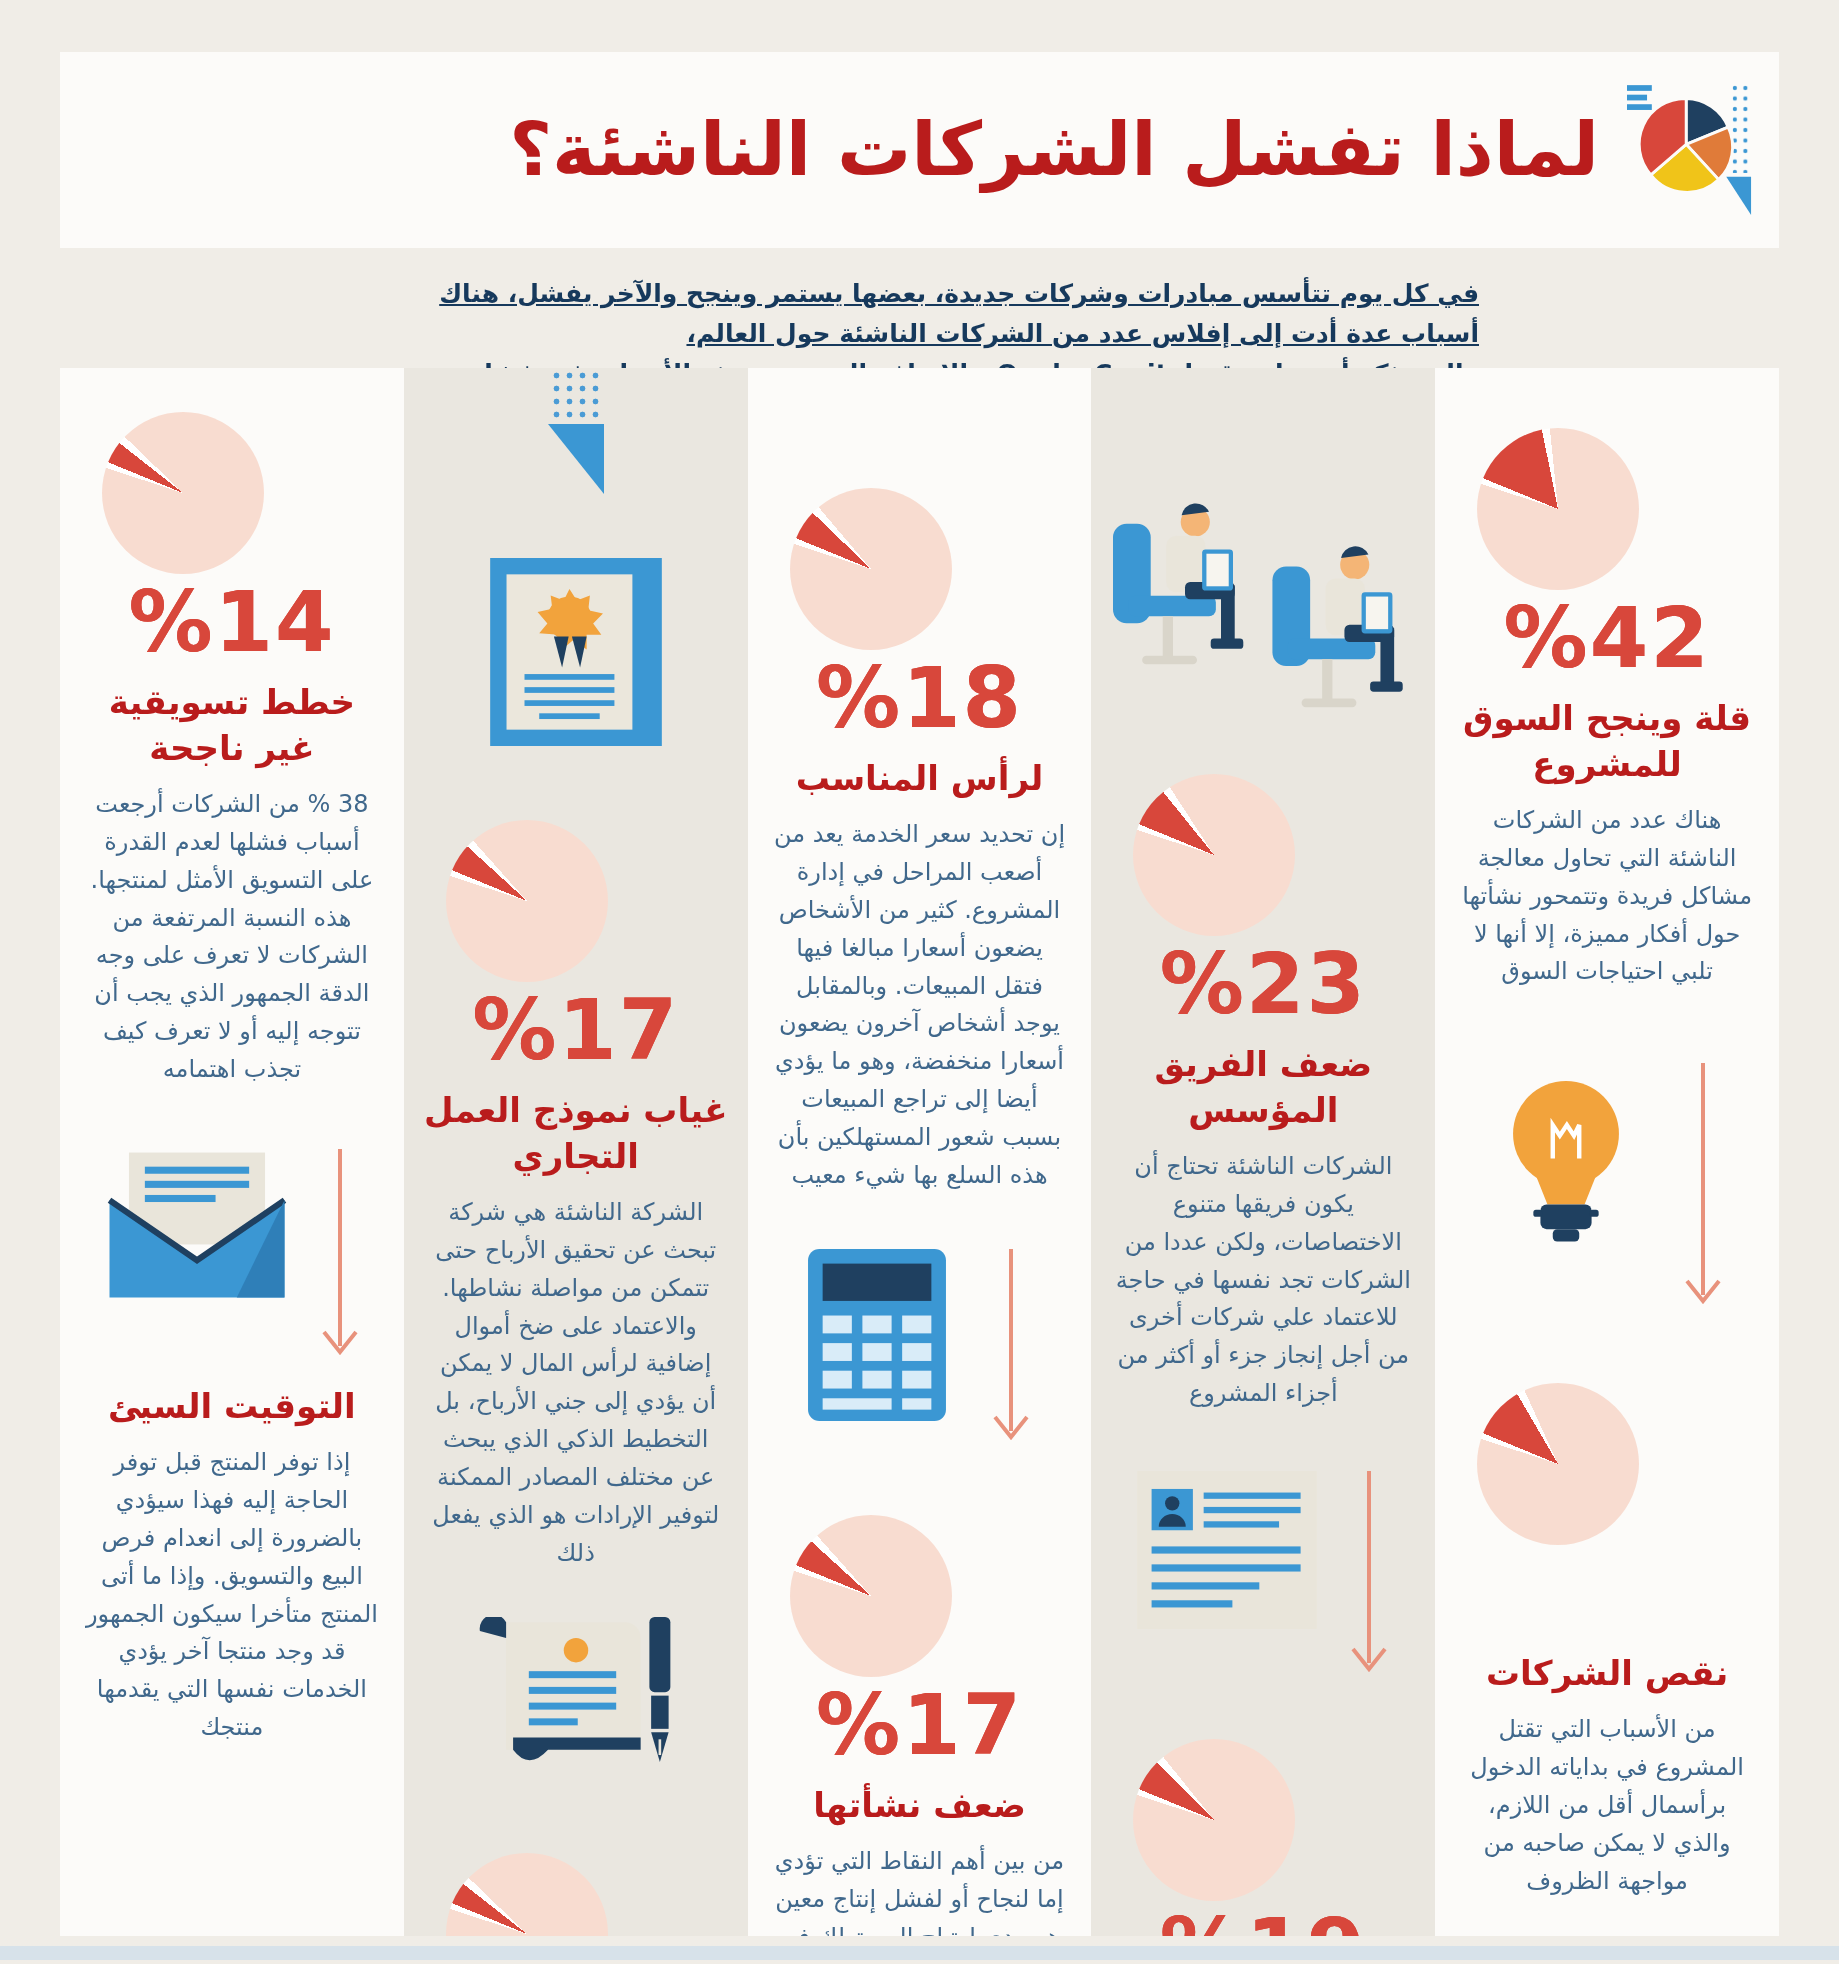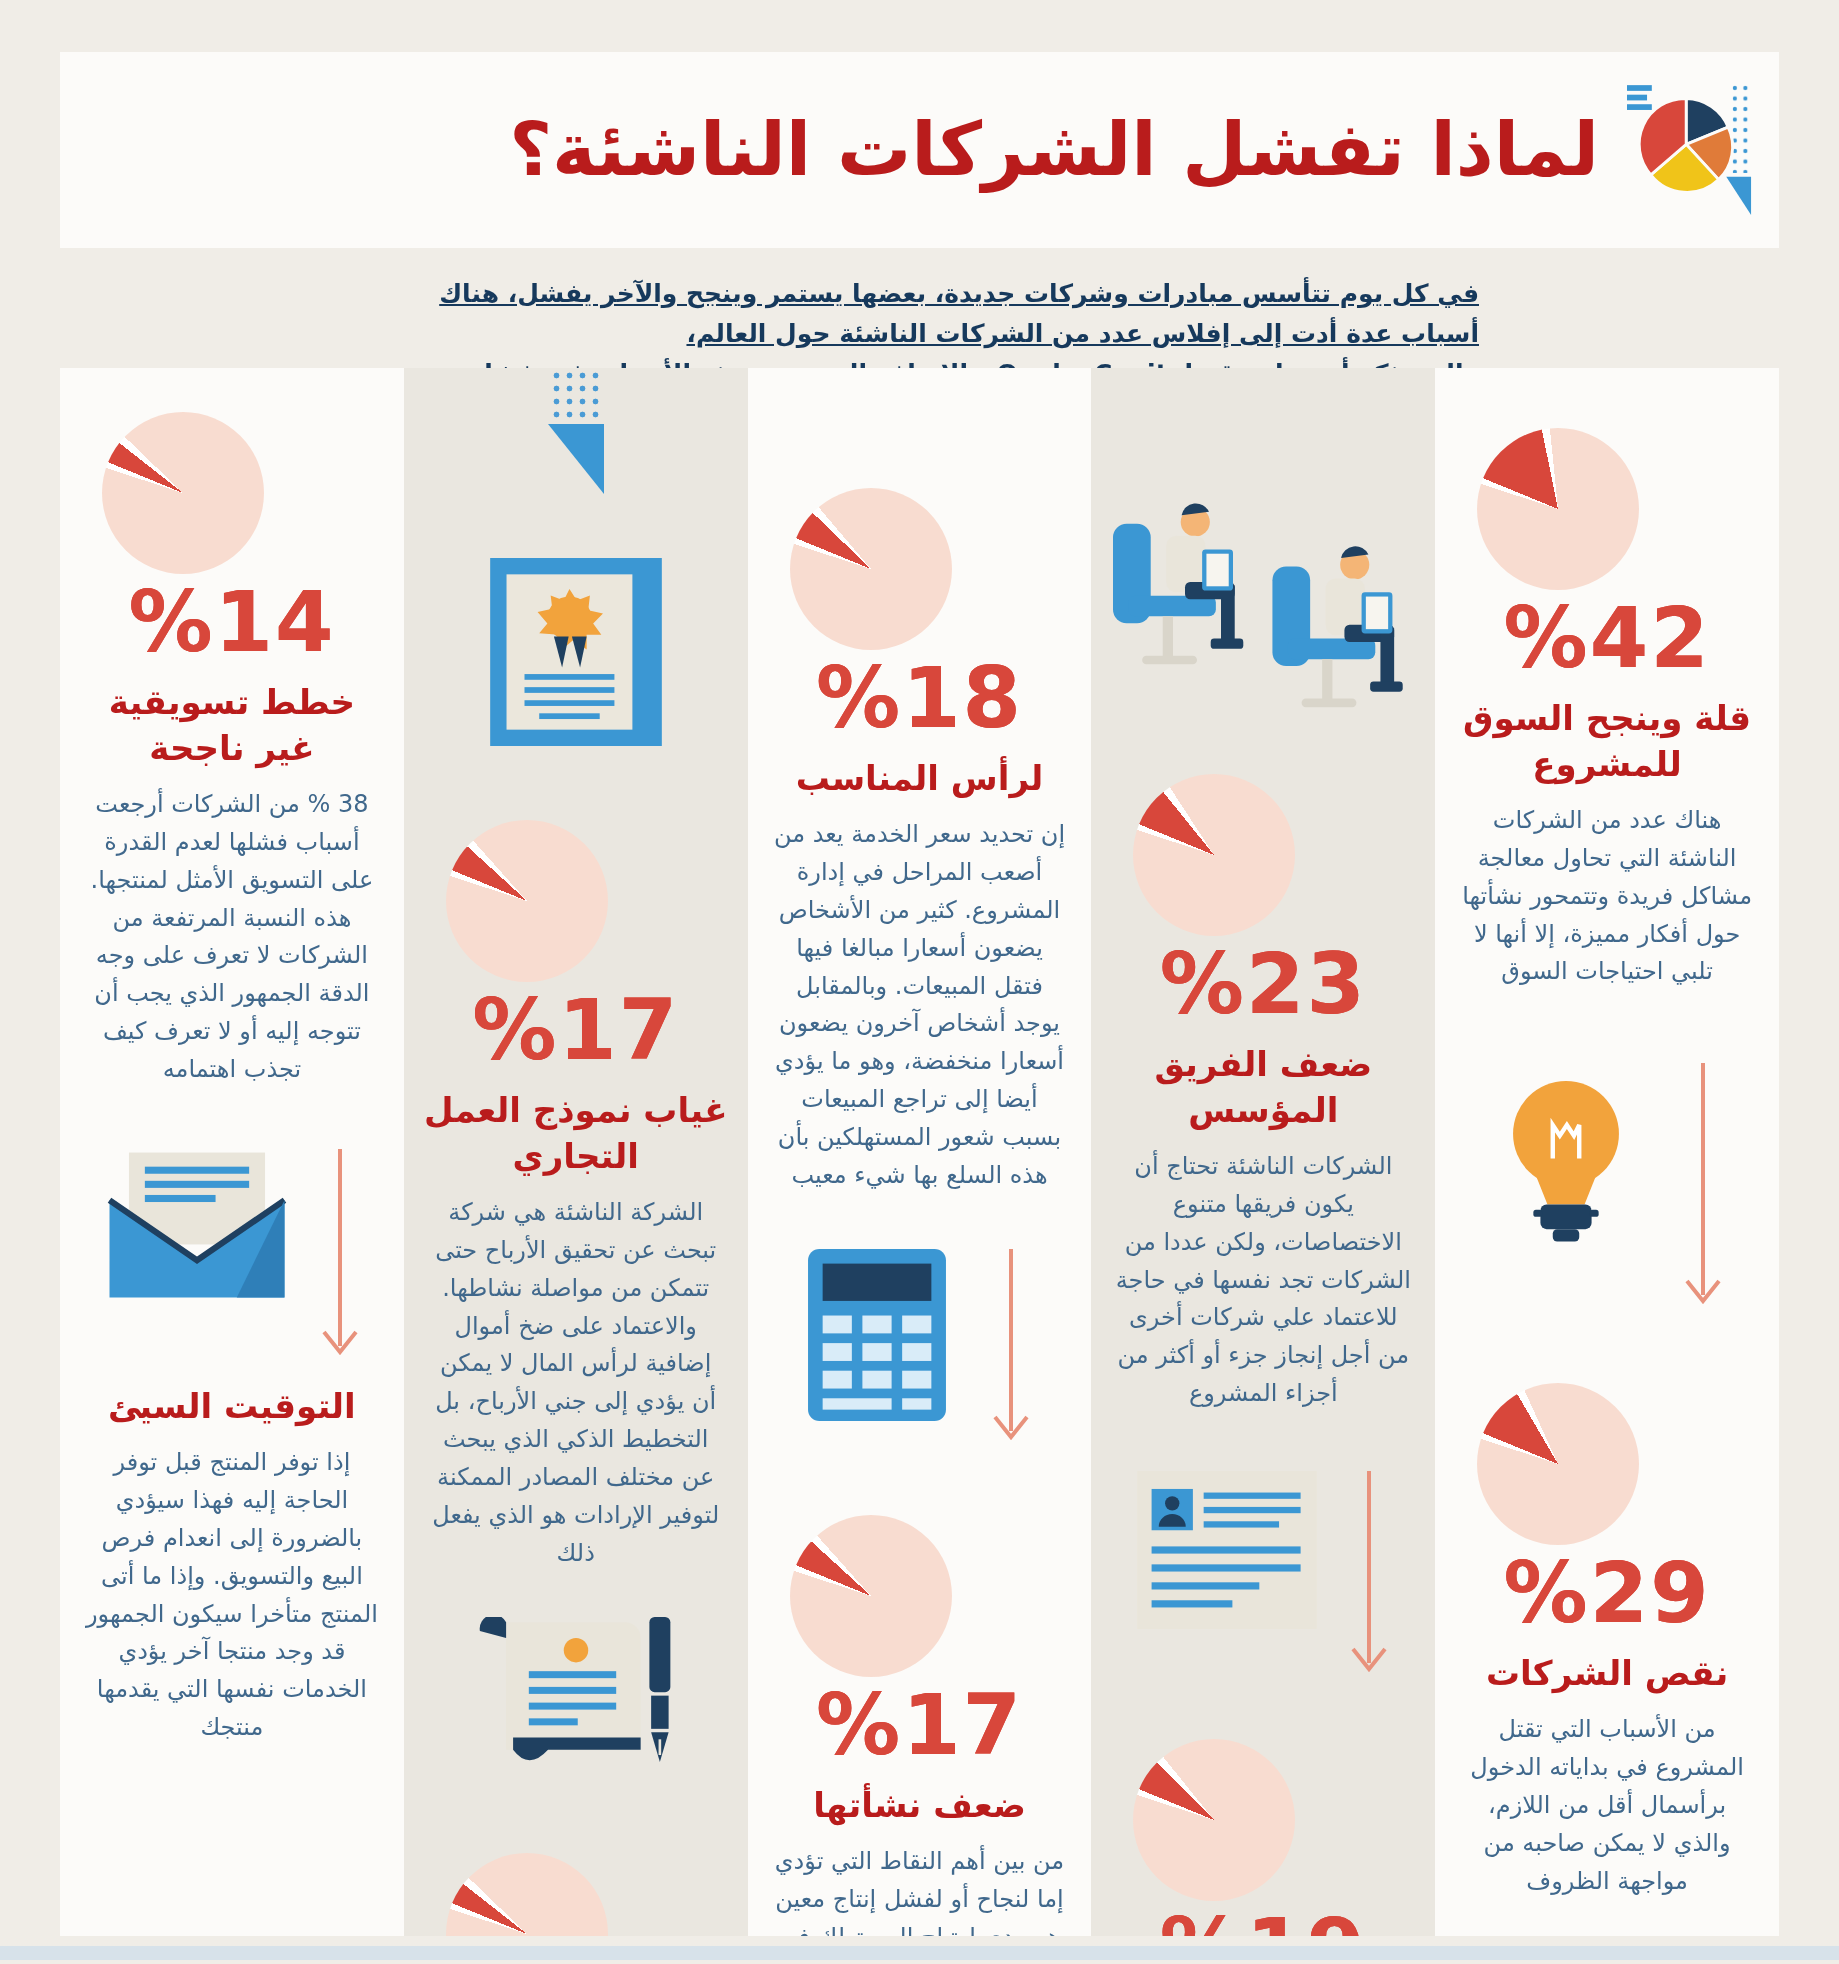--- a/index.html
+++ b/index.html
@@ -156,21 +156,20 @@
           <polyline points="70,100 70,62 78,74 86,62 94,74 100,62 100,100" fill="none" stroke="#ffffff" stroke-width="5"></polyline>
           <rect x="56" y="152" width="58" height="28" rx="7" fill="#1f4060"></rect>
           <rect x="48" y="158" width="10" height="8" rx="3" fill="#1f4060"></rect>
           <rect x="112" y="158" width="10" height="8" rx="3" fill="#1f4060"></rect>
           <rect x="70" y="180" width="30" height="14" rx="5" fill="#1f4060"></rect>
         </svg>
       </span>
     </div>
     <div class="stat" style="margin-top:66px">
       <div class="pie" style="background: conic-gradient(from -72deg, rgb(255, 255, 255) 0deg, rgb(255, 255, 255) 1.2%, rgb(216, 71, 59) 1.2%, rgb(216, 71, 59) 11.6%, rgb(255, 255, 255) 11.6%, rgb(255, 255, 255) 13.2%, rgb(248, 220, 208) 13.2%, rgb(248, 220, 208) 100%);"></div>
-      <div class="pct">%29</div>
     </div>
     <h2 class="h">نقص الشركات</h2>
     <p class="b">من الأسباب التي تقتل المشروع في بداياته الدخول برأسمال أقل من اللازم، والذي لا يمكن صاحبه من مواجهة الظروف</p>
 
   </div>
 
   <div class="col beige">
     <div class="center" style="margin-top:130px">
       <svg width="300" height="228" viewBox="0 0 350 266">
         <defs>

